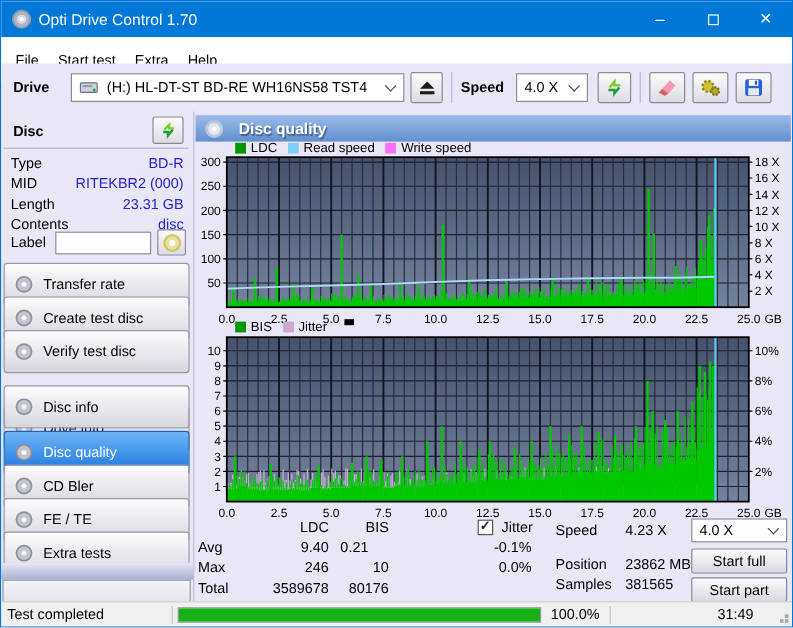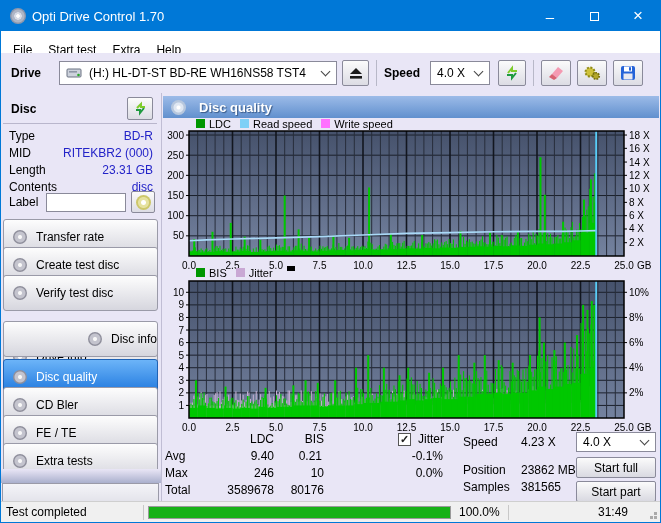--- a/index.html
+++ b/index.html
@@ -193,21 +193,21 @@
         <span>Create test disc</span>
       </div>
     <div class="navbtn" style="top:182px;">
         <div class="cd-g"></div>
         <span>Verify test disc</span>
       </div>
     <div class="navbtn" style="top:210px;margin-top:36px;">
         <div class="cd-g"></div>
         <span>Drive info</span>
       </div>
-    <div class="navbtn" style="top:228px;justify-content:flex-end;">
+    <div class="navbtn" style="top:228px;">
         <div class="cd-g"></div>
         <span>Disc info</span>
       </div>
     <div class="navbtn active" style="top:266px;">
         <div class="cd-g"></div>
         <span>Disc quality</span>
       </div>
     <div class="navbtn" style="top:294px;">
         <div class="cd-g"></div>
         <span>CD Bler</span>
@@ -1507,21 +1507,21 @@
       </svg>
 
     <div class="stats">
       <span class="cell ra" style="left:112px; top:0;">LDC</span>
       <span class="cell ra" style="left:162px; top:0;">BIS</span>
       <div class="chkbox" style="left:236px; top:1px;"><span>✓</span></div>
       <span class="cell" style="left:256px; top:0;">Jitter</span>
 
       <span class="cell" style="left:3px; top:17px;">Avg</span>
       <span class="cell ra bval" style="left:112px; top:17px;">9.40</span>
-      <span class="cell ra bval" style="left:160px; top:17px;padding-left:28px;">0.21</span>
+      <span class="cell ra bval" style="left:145px; top:17px;padding-left:28px;">0.21</span>
       <span class="cell ra bval" style="left:281px; top:17px;">-0.1%</span>
 
       <span class="cell" style="left:3px; top:34px;">Max</span>
       <span class="cell ra bval" style="left:112px; top:34px;">246</span>
       <span class="cell ra bval" style="left:162px; top:34px;">10</span>
       <span class="cell ra bval" style="left:281px; top:34px;">0.0%</span>
 
       <span class="cell" style="left:3px; top:51px;">Total</span>
       <span class="cell ra bval" style="left:112px; top:51px;">3589678</span>
       <span class="cell ra bval" style="left:162px; top:51px;">80176</span>

